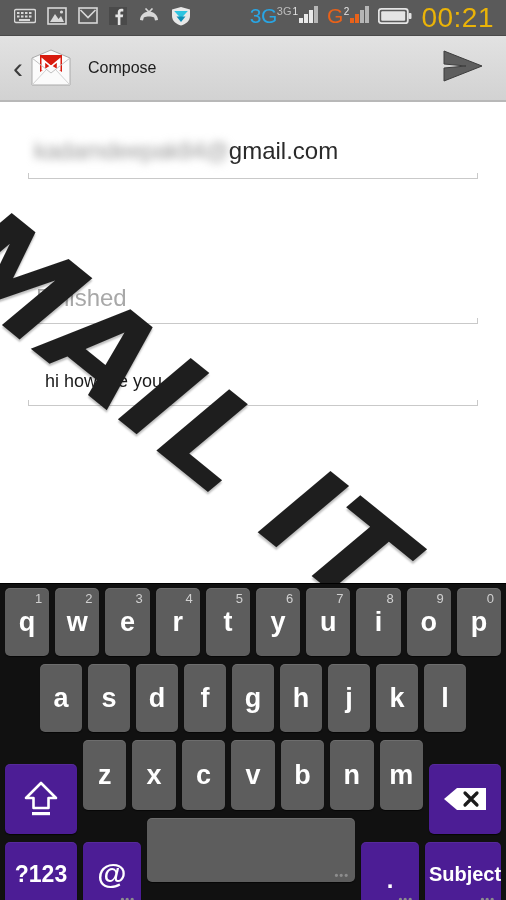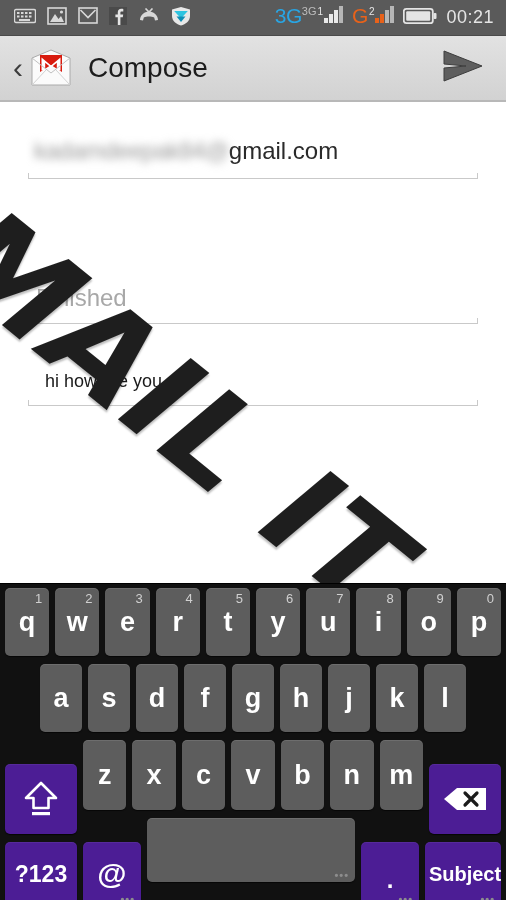--- a/index.html
+++ b/index.html
@@ -28,35 +28,35 @@
   .net-g  { color: #e8621a; }
   .sup { font-size: 11px; line-height: 11px; margin-top: 1px; }
   .sup-3g { color: #bdbdbd; font-size: 11px; }
   .sup-num { color: #e6e6e6; font-size: 10px; margin-left: 1px; }
   .bars { display: flex; align-items: flex-end; gap: 1px; height: 18px; margin-left:1px; }
   .bars i { display:block; width: 4px; background: #b6b6b6; }
   .bars i.on { background: #e9e9e9; }
   .b1{height:5px}.b2{height:9px}.b3{height:13px}.b4{height:17px}
   .bars.orange i.on { background: #e8621a; }
 
-  #clock { color: #e5e5e5; font-size: 18px; letter-spacing: 0.5px; }
+  #clock { color: #eab308; font-size: 28px; letter-spacing: 0.5px; }
 
   
   #actionbar {
     position: absolute; top: 36px; left: 0; width: 506px; height: 66px;
     background: linear-gradient(#e2e2e2, #d2d2d2);
     border-bottom: 2px solid #b8b8b8;
     display: flex; align-items: center;
   }
   #back-chevron {
     width: 24px; margin-left: 6px; color: #3c3c3c; font-size: 30px;
     line-height: 1; text-align: center; font-weight: 300;
   }
   #gmail-icon { width: 46px; height: 40px; position: relative; margin-left: -2px; }
-  #app-title { font-size: 28px; color: #1c1c1c; margin-left: 14px; font-weight: 400; }
+  #app-title { font-size: 16px; color: #1c1c1c; margin-left: 14px; font-weight: 400; }
   #send-icon { margin-left: auto; margin-right: 22px; }
 
   
   #compose { position: absolute; top: 102px; left: 0; width: 506px; height: 481px; background:#fff; }
   .field { position: absolute; left: 28px; width: 450px; }
   .field .fline {
     position: absolute; left: 0; bottom: 0; width: 450px; height: 1px; background: #c9c9c9;
   }
   .field .fline::before, .field .fline::after {
     content:""; position:absolute; bottom:0; width:1px; height:6px; background:#c9c9c9;

